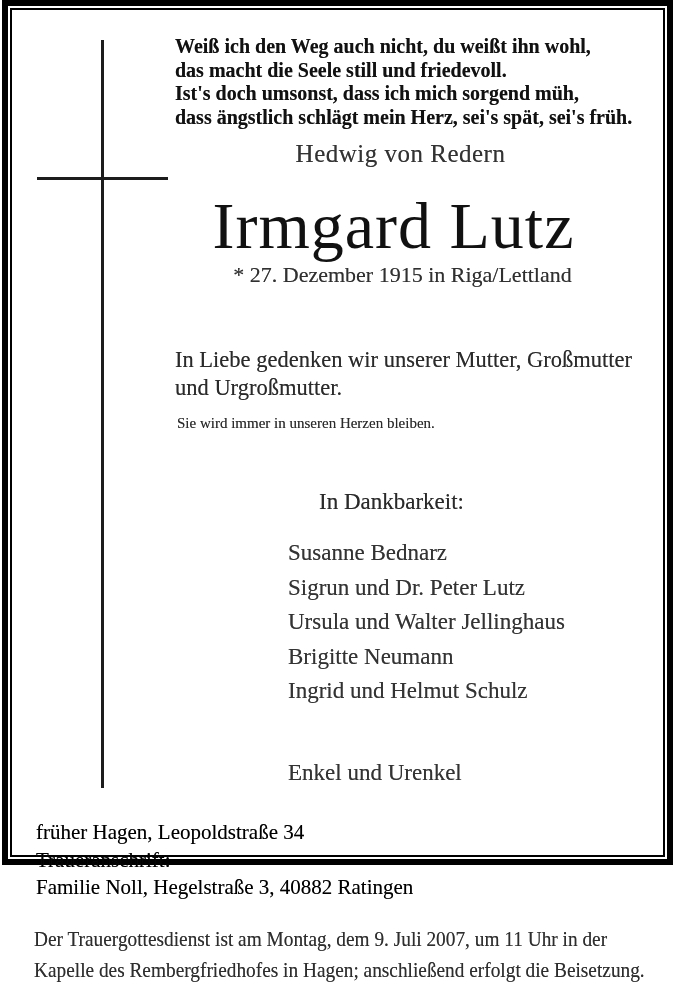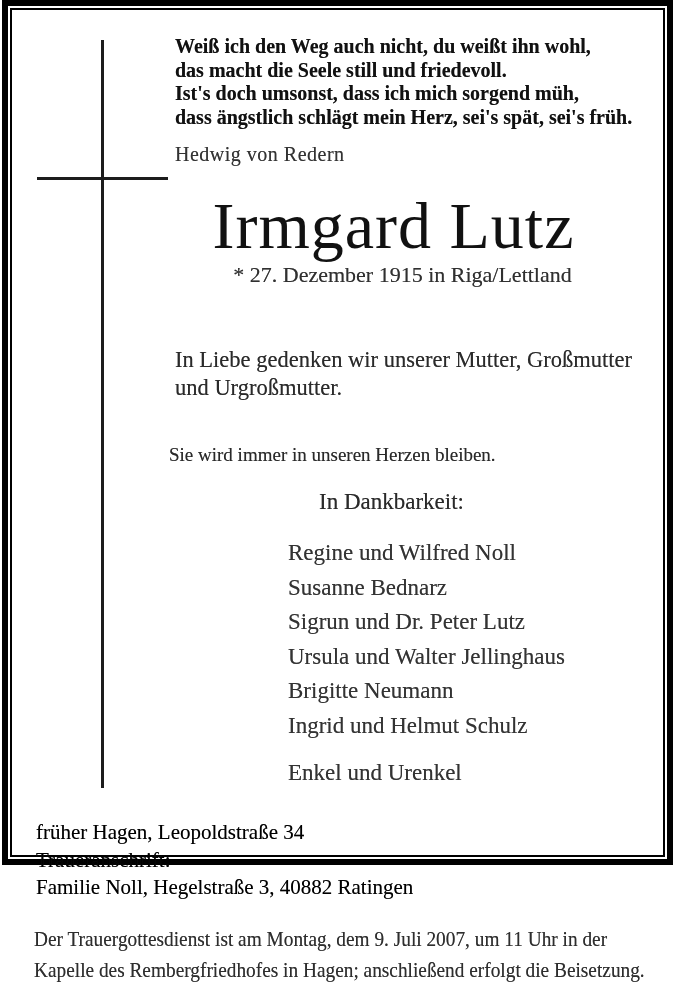--- a/index.html
+++ b/index.html
@@ -31,35 +31,35 @@
     border:2px solid var(--border);
   }
   .cross-v{position:absolute;left:101px;top:40px;width:3px;height:748px;background:#1c1c1c;}
   .cross-h{position:absolute;left:37px;top:177px;width:131px;height:3px;background:#1c1c1c;}
   .poem{
     left:175px;top:35px;
     font-size:20px;line-height:23.5px;font-weight:bold;
     color:var(--heading-ink);
   }
   .attribution{
-    left:175px;top:141px;width:451px;text-align:left;
-    font-size:20px;line-height:26px;letter-spacing:0.5px;color:#333;font-family:Liberation Serif, serif;
+    left:175px;top:141px;width:451px;text-align:center;
+    font-size:25px;line-height:26px;letter-spacing:0.5px;color:#333;font-family:Liberation Serif, serif;
   }
   .name{
     left:110px;top:190px;width:585px;text-align:center;
     font-size:66px;line-height:72px;letter-spacing:1px;
     color:var(--heading-ink);
   }
   .name{left:166px;width:455px;}
   .dates{
     left:175px;top:259px;width:455px;text-align:center;
     font-size:22px;line-height:31px;color:#303030;
   }
   .tribute{left:175px;top:346px;font-size:22.5px;line-height:28px;}
-  .tribute-closing{left:169px;top:409px;font-size:19px;line-height:28px;margin-top:32px;}
+  .tribute-closing{left:177px;top:409px;font-size:15px;line-height:28px;}
   .gratitude-heading{left:287px;top:488px;font-size:23px;line-height:28px;margin-left:32px;}
   .mourners{left:288px;top:536px;font-size:23px;line-height:34.5px;color:#333;}
   .mourners-closing{left:288px;top:759px;font-size:23px;line-height:28px;color:#333;}
   .contact{left:36px;top:819px;font-size:21px;line-height:27.5px;color:#000000;}
   .service{
     left:34px;top:924px;font-size:21px;line-height:30.5px;color:#2e2e2e;
     transform:scaleX(0.92);transform-origin:left top;
   }
   .soft{text-shadow:0 0 0.6px rgba(45,45,45,0.55);}
 </style>
@@ -93,21 +93,20 @@
 
   <div class="abs tribute soft">
     <div>In Liebe gedenken wir unserer Mutter, Großmutter</div>
     <div>und Urgroßmutter.</div>
   </div>
   <div class="abs tribute-closing soft">Sie wird immer in unseren Herzen bleiben.</div>
 
   <div class="abs gratitude-heading soft">In Dankbarkeit:</div>
 
   <div class="abs mourners soft">
-    <div>Regine und Wilfred Noll</div>
     <div>Susanne Bednarz</div>
     <div>Sigrun und Dr. Peter Lutz</div>
     <div>Ursula und Walter Jellinghaus</div>
     <div>Brigitte Neumann</div>
     <div>Ingrid und Helmut Schulz</div>
   </div>
 
   <div class="abs mourners-closing soft">Enkel und Urenkel</div>
 
   <div class="abs contact soft">

